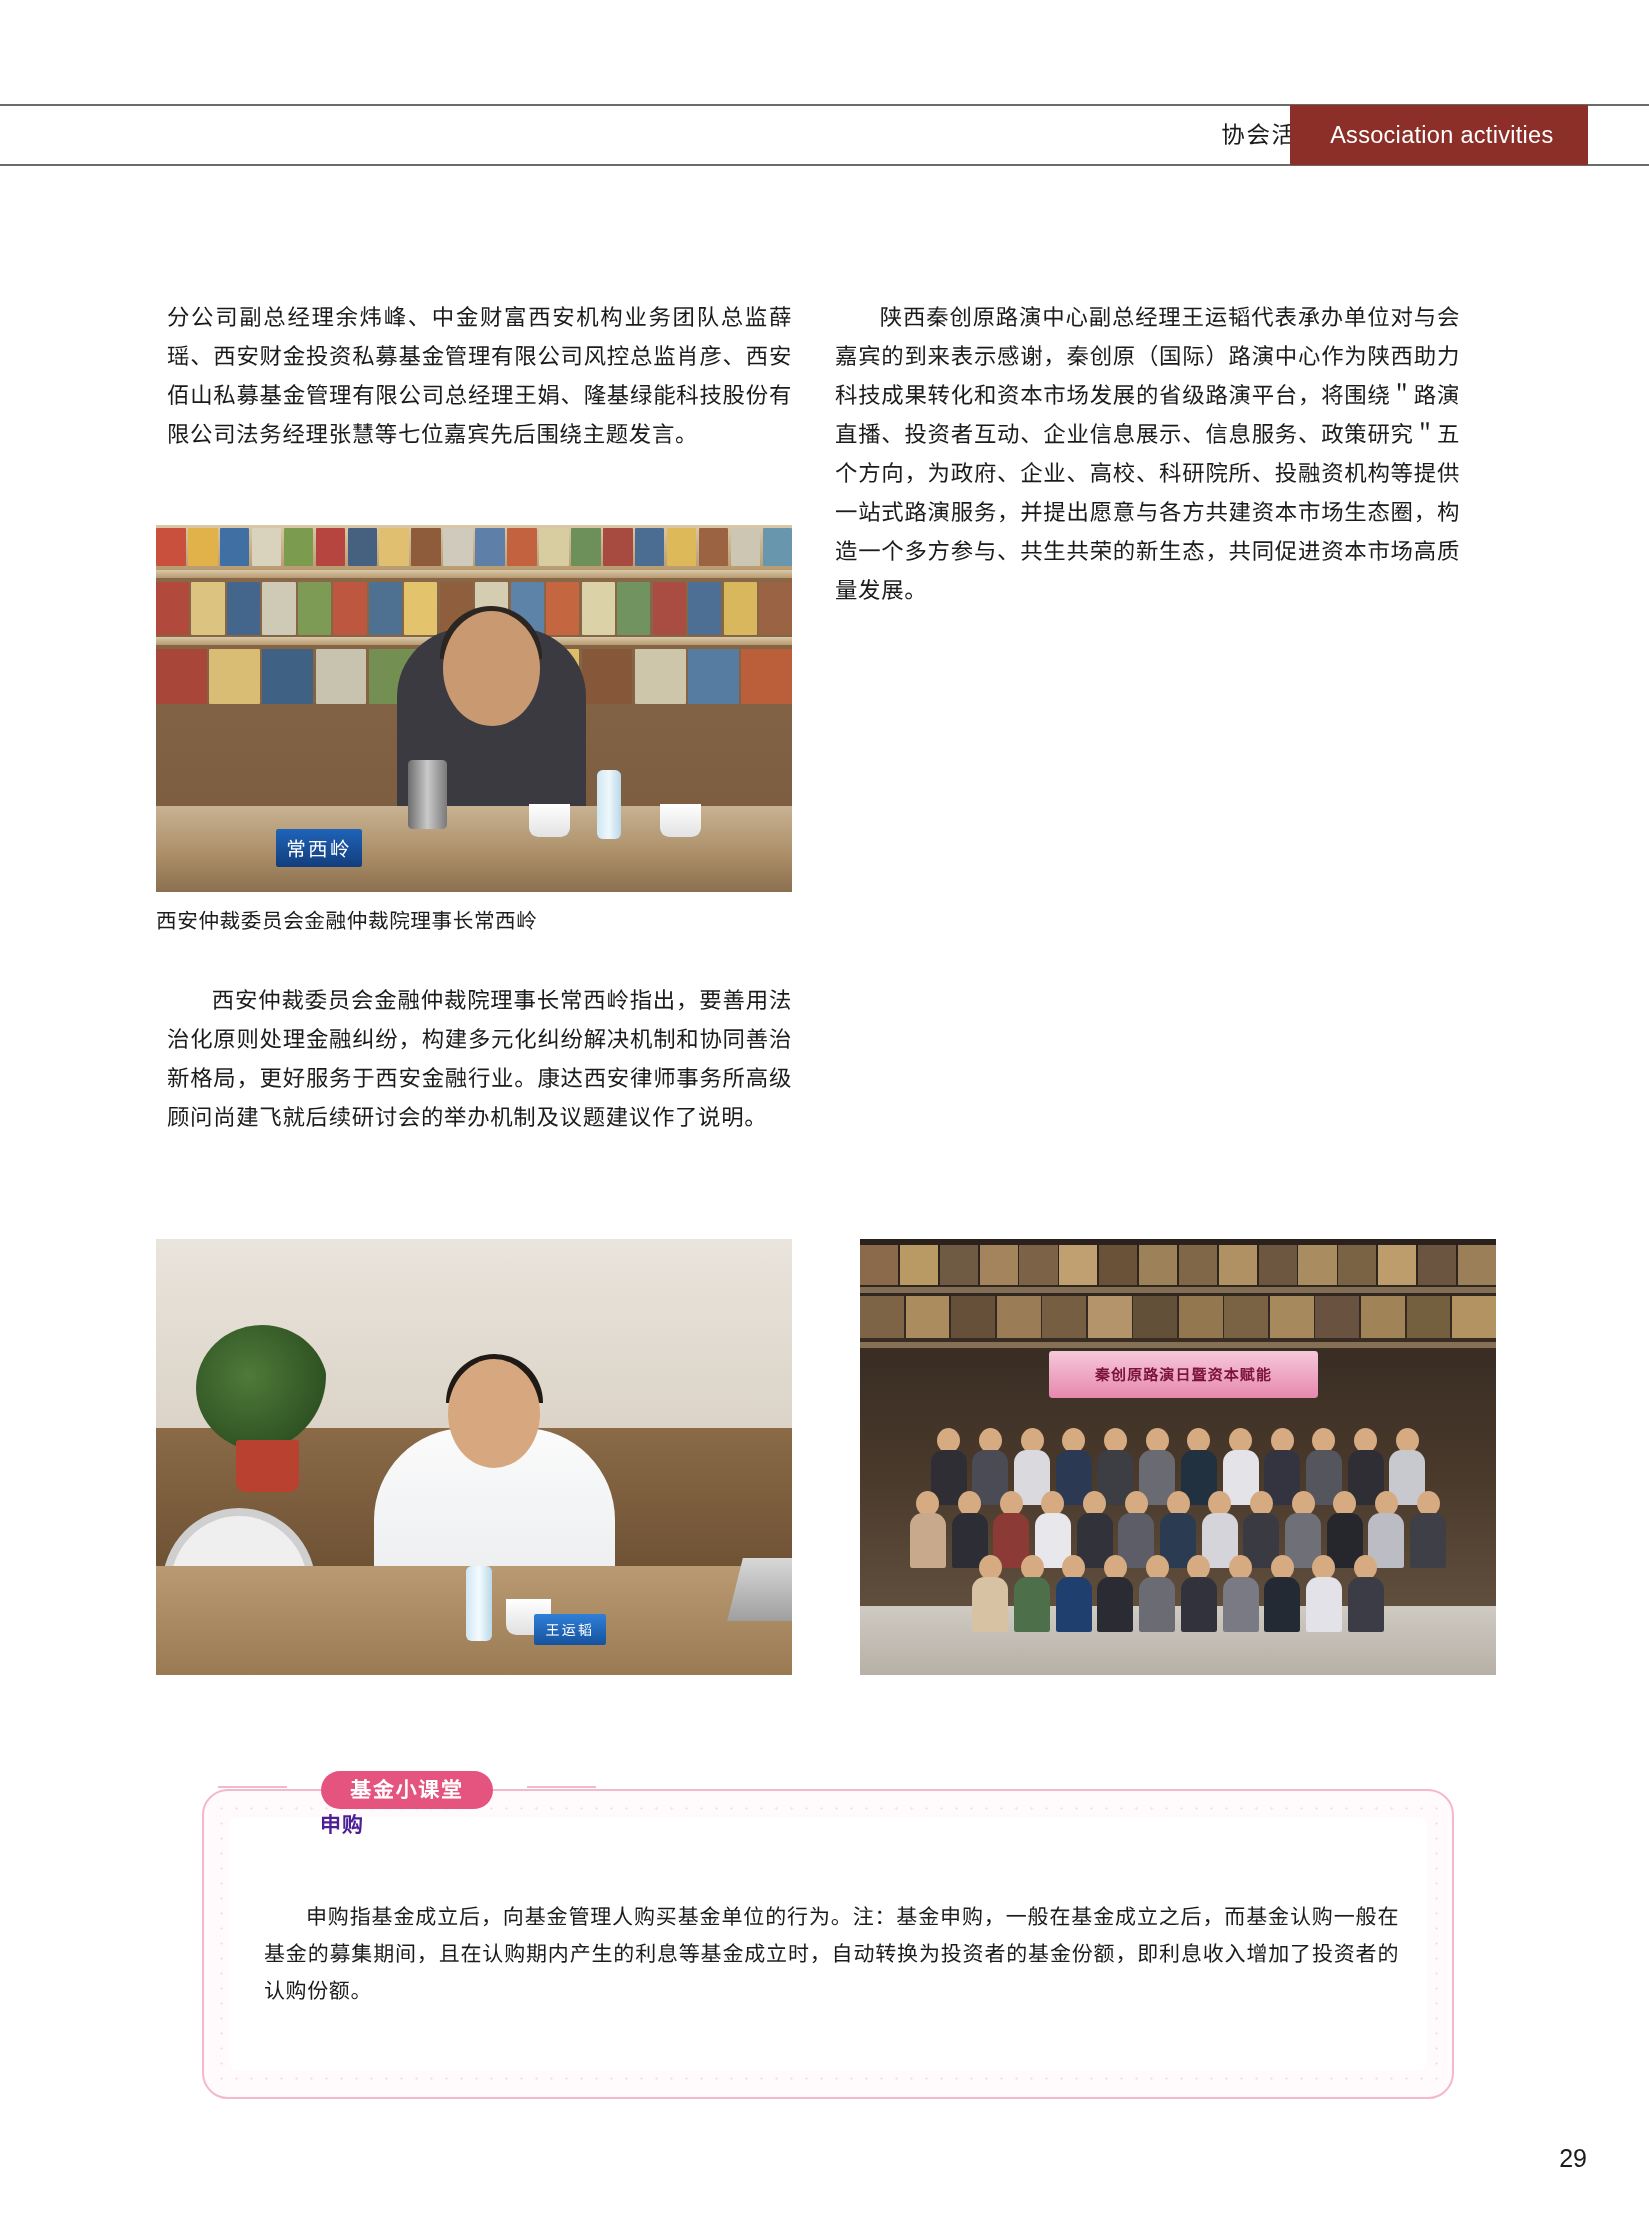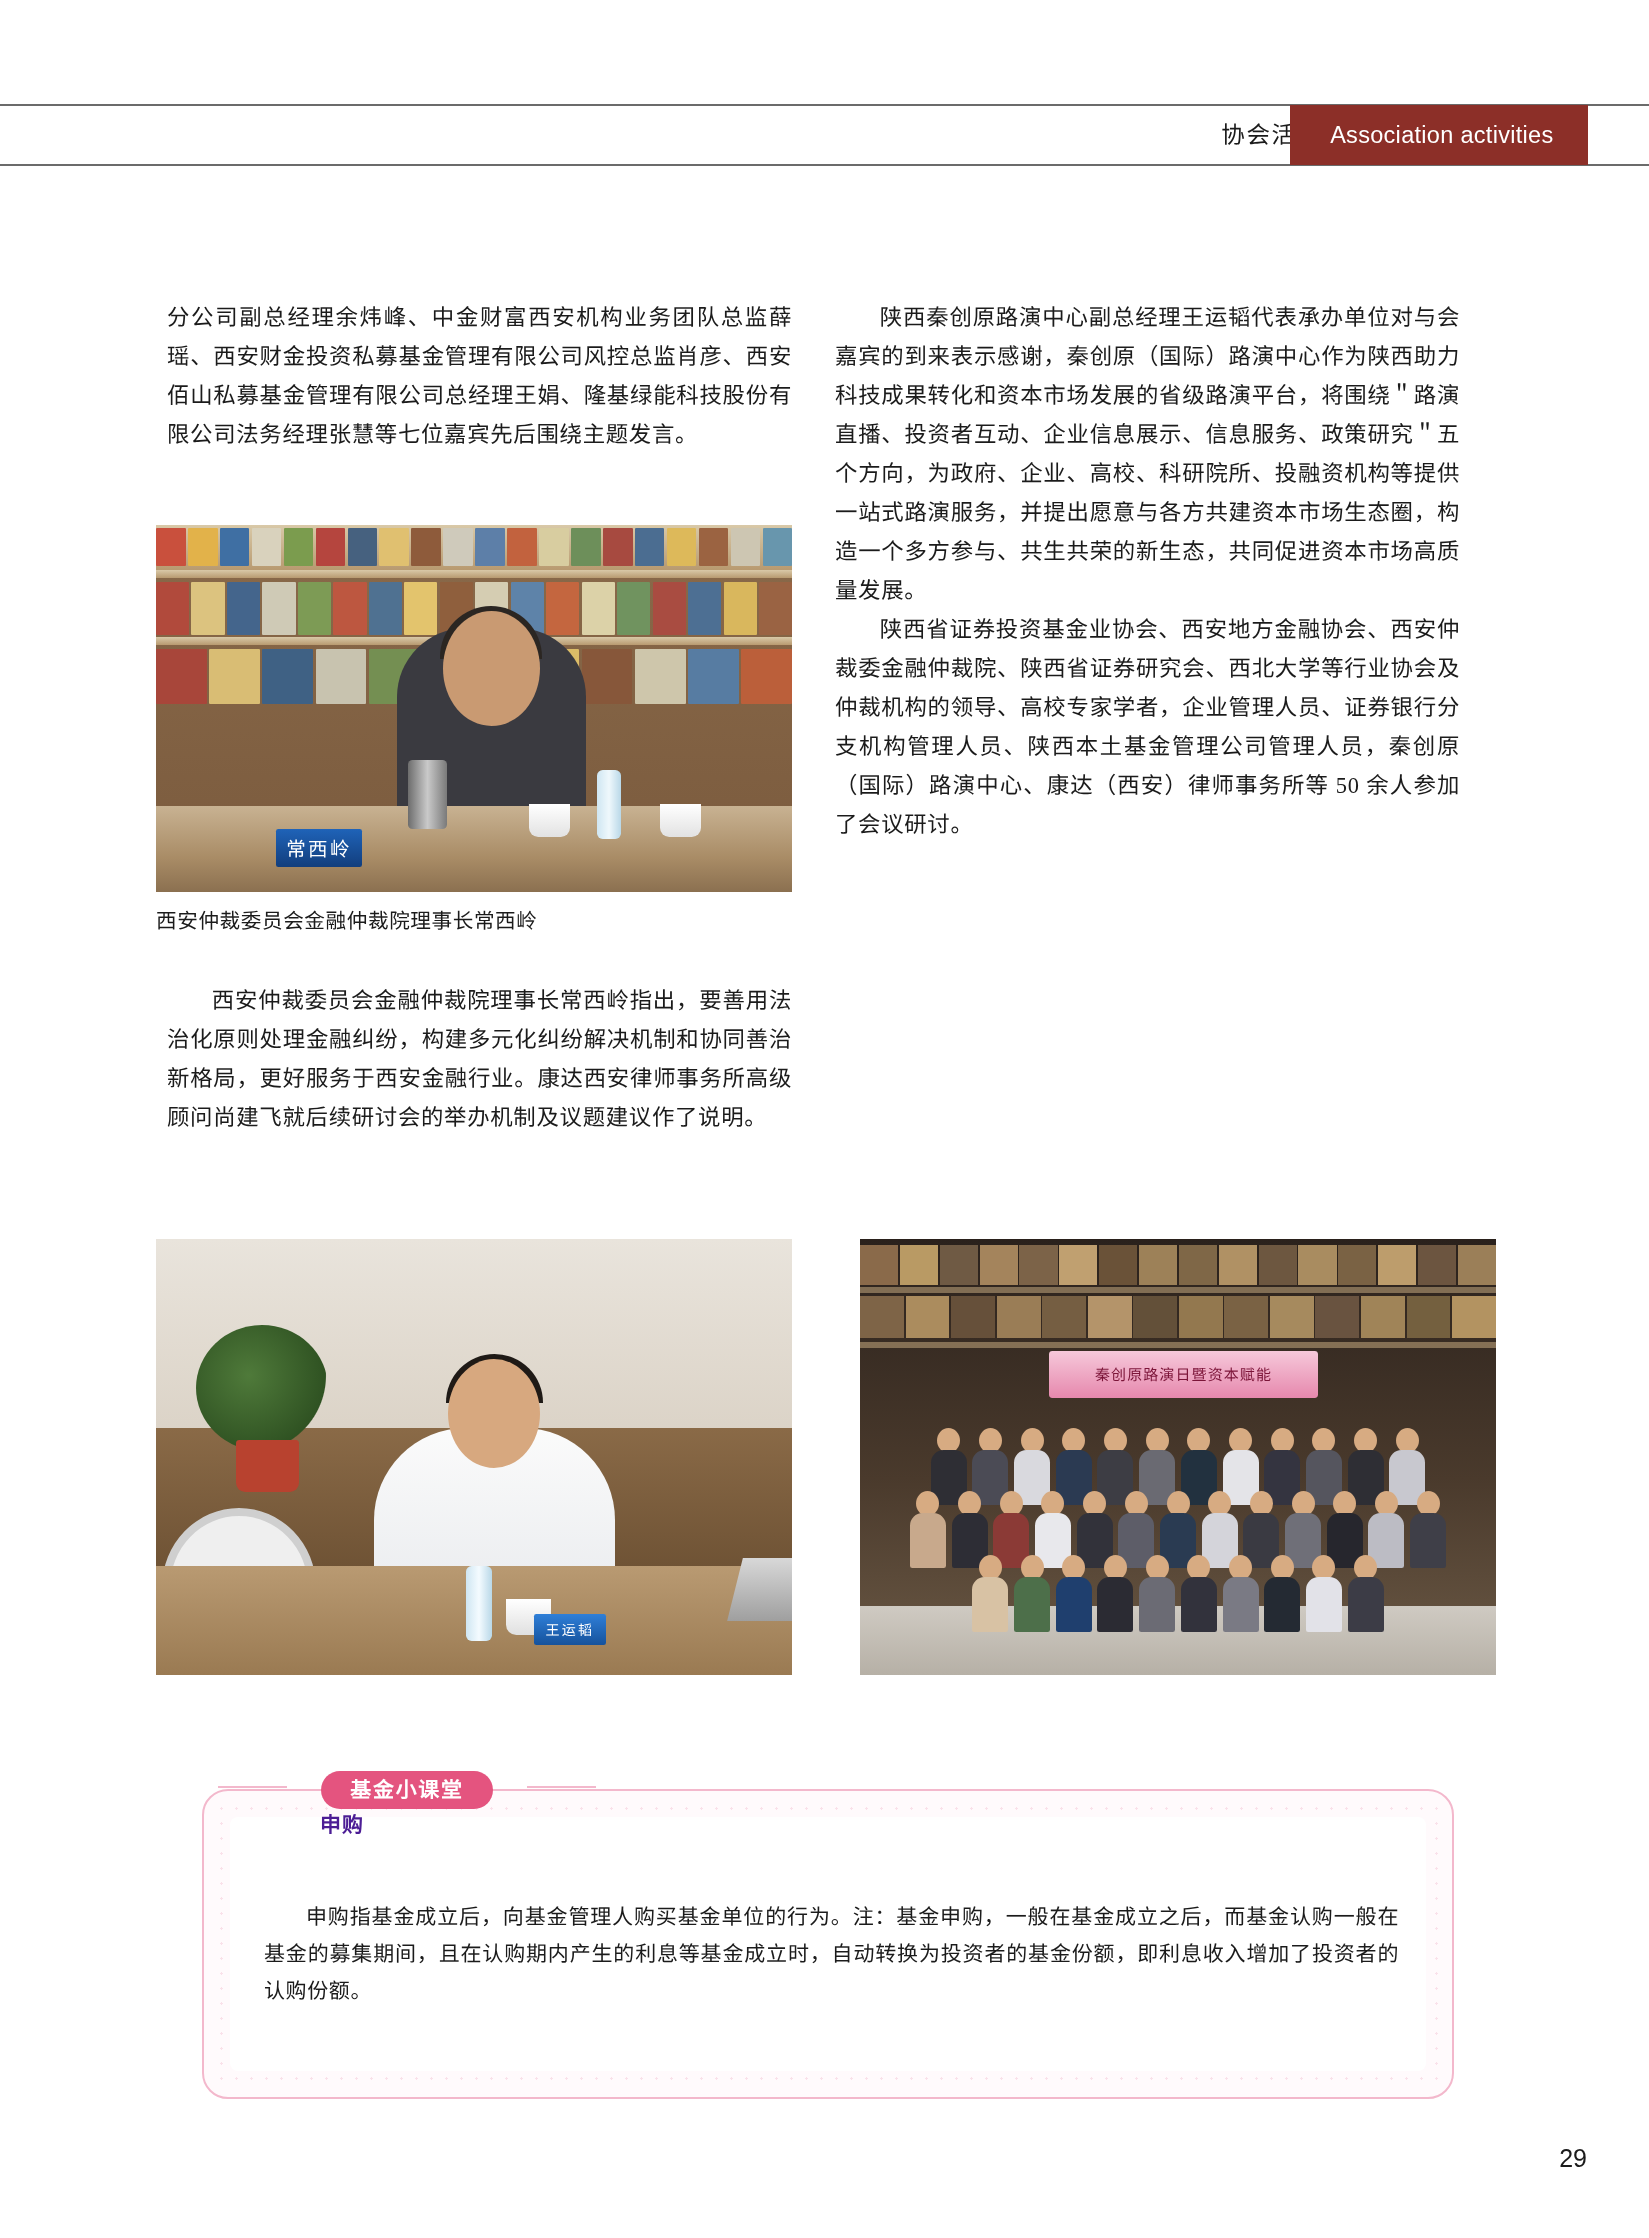--- a/index.html
+++ b/index.html
@@ -224,21 +224,21 @@
     position: absolute; left: 350px; bottom: 40px; width: 45px; height: 36px;
     border-radius: 0 0 10.3px 10.3px; background: linear-gradient(180deg,#fff,#e0e0e0);
   }
   .p2-laptop {
     position: absolute; left: 579px; bottom: 54px; width: 172px; height: 63px;
     background: linear-gradient(180deg,#d8d8d8,#9f9f9f);
     transform: skewX(-14deg);
   }
 
   
-  #photo-3 { left: 860px; top: 1239px; width: 636px; height: 436px; }
+  #photo-3 { left: 860px; top: 1239px; width: 636px; height: 436px; font-weight: bold; }
   .p3-bg { position: absolute; inset: 0; background: linear-gradient(180deg,#2a211c 0%, #4a3a2c 55%, #6c5a46 100%); }
   .p3-shelf {
     position: absolute; left: 0; width: 100%; height: 5.7px; background: #c4a97f; opacity: .55;
   }
   .p3-books { position: absolute; display: flex; gap: 1.7px; overflow: hidden; }
   .p3-books span { display: block; flex: 1 1 auto; }
   .p3-banner {
     position: absolute; left: 189px; top: 112px; width: 269px; height: 47px;
     background: linear-gradient(180deg,#f6c8da,#e688ad);
     border-radius: 3.4px;
@@ -445,21 +445,20 @@
     <div class="p2-table"></div>
     <div class="p2-bottle"></div>
     <div class="p2-cup"></div>
     <div class="p2-laptop"></div>
     <div class="p2-name">王运韬</div>
   </div>
 </div>
 
 <div class="col col-right">
   <p class="indent">陕西秦创原路演中心副总经理王运韬代表承办单位对与会嘉宾的到来表示感谢，秦创原（国际）路演中心作为陕西助力科技成果转化和资本市场发展的省级路演平台，将围绕＂路演直播、投资者互动、企业信息展示、信息服务、政策研究＂五个方向，为政府、企业、高校、科研院所、投融资机构等提供一站式路演服务，并提出愿意与各方共建资本市场生态圈，构造一个多方参与、共生共荣的新生态，共同促进资本市场高质量发展。</p>
-  <p class="indent">陕西省证券投资基金业协会、西安地方金融协会、西安仲裁委金融仲裁院、陕西省证券研究会、西北大学等行业协会及仲裁机构的领导、高校专家学者，企业管理人员、证券银行分支机构管理人员、陕西本土基金管理公司管理人员，秦创原（国际）路演中心、康达（西安）律师事务所等 50 余人参加了会议研讨。</p>
 </div>
 
 <div class="figure" id="photo-3">
   <div class="frame">
     <div class="p3-bg"></div>
     <div class="p3-books" style="left:0;top:5.7px;width:636px;height:40px;">
       <span style="background:#8a6a4a"></span>
         <span style="background:#b99a64"></span>
         <span style="background:#6f5a44"></span>
       <span style="background:#a4845c"></span>

